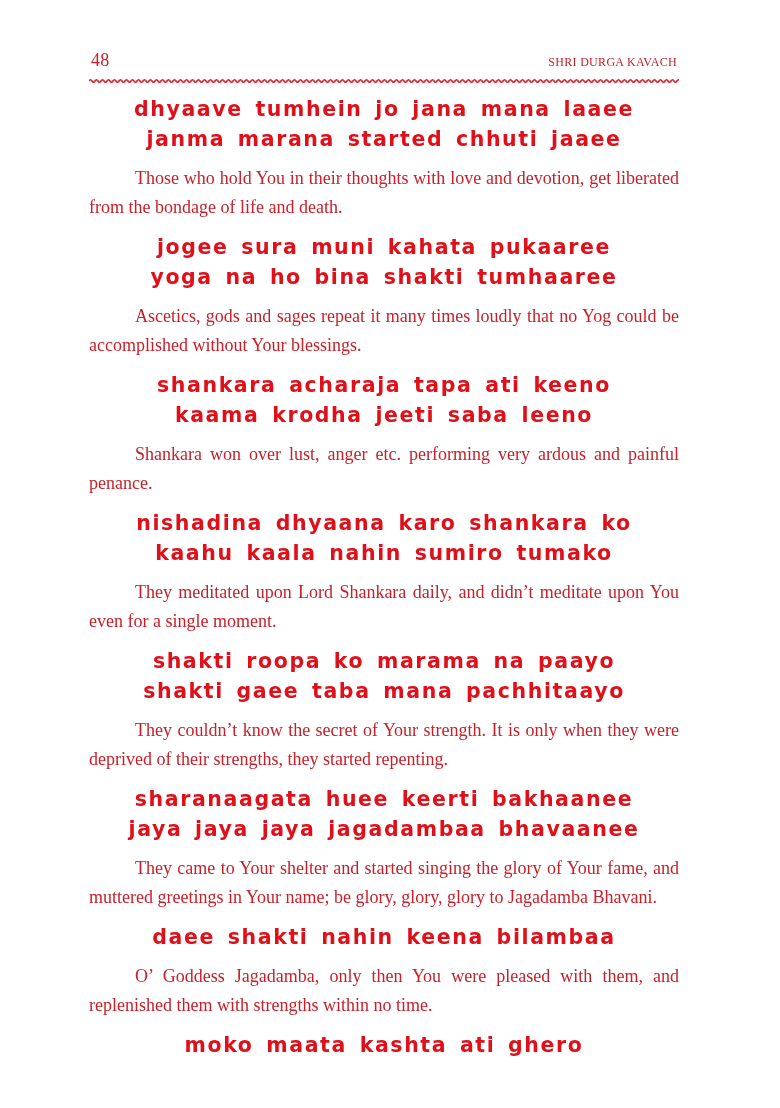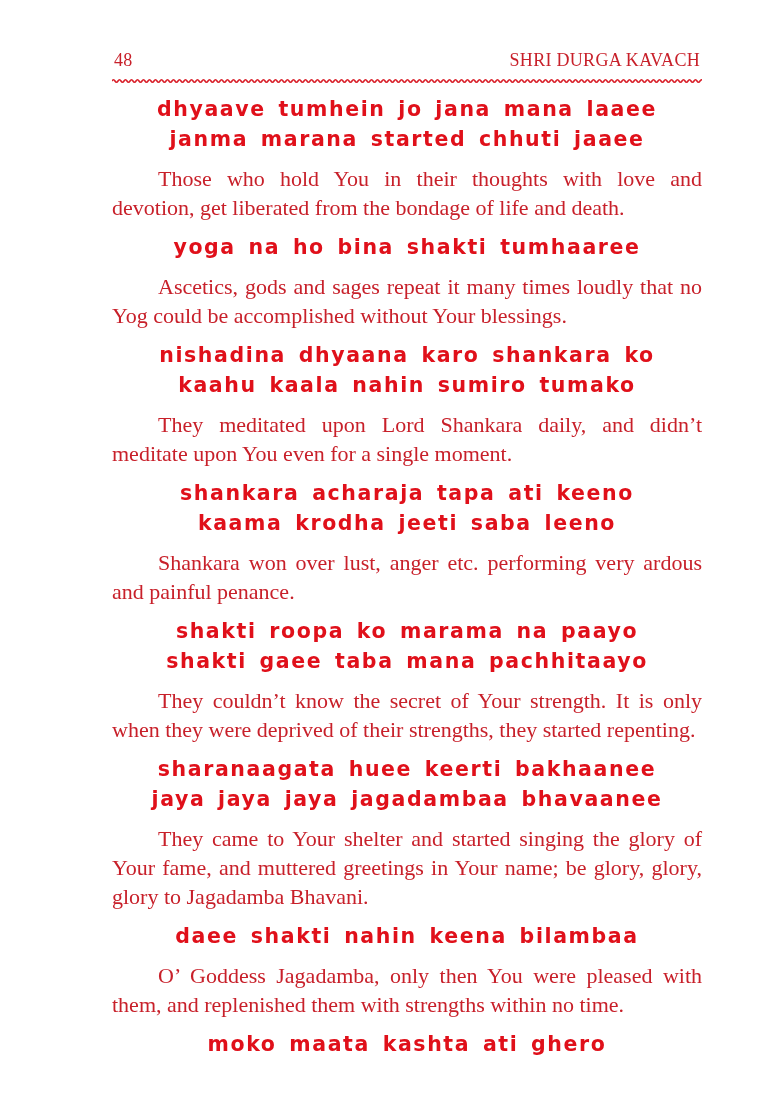--- a/index.html
+++ b/index.html
@@ -8,37 +8,37 @@
       background: #ffffff;
     }
     body {
       width: 780px;
       height: 1108px;
       position: relative;
       overflow: hidden;
     }
     .page {
       position: absolute;
-      left: 112px;
+      left: 89px;
       top: 50px;
       width: 590px;
     }
     .running-head {
       display: flex;
       justify-content: space-between;
       align-items: baseline;
       font-family: "Liberation Serif", "DejaVu Serif", serif;
       color: #c8202a;
       font-size: 19px;
       letter-spacing: 0.2px;
       padding: 0 2px;
       height: 26px;
     }
     .page-number { font-size: 18px; }
-    .running-title { font-size: 18px; letter-spacing: 0.3px; }
+    .running-title { font-size: 12px; letter-spacing: 0.3px; }
     .rule {
       height: 6px;
       margin-top: 2px;
       margin-bottom: 8px;
     }
     .rule svg { display: block; }
     .verse {
       text-align: center;
       font-family: "DejaVu Sans", "Liberation Sans", sans-serif;
       font-weight: bold;
@@ -46,21 +46,21 @@
       font-size: 20.5px;
       line-height: 30px;
       letter-spacing: 1.6px;
       word-spacing: 4px;
       margin: 10px;
     }
     .verse-line { display: block; }
     .translation {
       font-family: "Liberation Serif", "DejaVu Serif", serif;
       color: #c8202a;
-      font-size: 22px;
+      font-size: 18px;
       line-height: 29px;
       text-align: justify;
       text-indent: 46px;
       margin: 0 0 8px 0;
     }
     .stanza { margin-bottom: 2px; }
   </style>
 </head>
 <body>
 
@@ -78,39 +78,40 @@
   <div class="stanza">
     <p class="verse">
       <span class="verse-line">dhyaave tumhein jo jana mana laaee</span>
       <span class="verse-line">janma marana started chhuti jaaee</span>
     </p>
     <p class="translation">Those who hold You in their thoughts with love and devotion, get liberated from the bondage of life and death.</p>
   </div>
 
   <div class="stanza">
     <p class="verse">
+      <span class="verse-line">jogee sura muni kahata pukaaree</span>
       <span class="verse-line">yoga na ho bina shakti tumhaaree</span>
     </p>
     <p class="translation">Ascetics, gods and sages repeat it many times loudly that no Yog could be accomplished without Your blessings.</p>
+  </div>
+
+  <div class="stanza">
+    <p class="verse">
+      <span class="verse-line">shankara acharaja tapa ati keeno</span>
+      <span class="verse-line">kaama krodha jeeti saba leeno</span>
+    </p>
+    <p class="translation">Shankara won over lust, anger etc. performing very ardous and painful penance.</p>
   </div>
 
   <div class="stanza">
     <p class="verse">
       <span class="verse-line">nishadina dhyaana karo shankara ko</span>
       <span class="verse-line">kaahu kaala nahin sumiro tumako</span>
     </p>
     <p class="translation">They meditated upon Lord Shankara daily, and didn’t meditate upon You even for a single moment.</p>
-  </div>
-
-  <div class="stanza">
-    <p class="verse">
-      <span class="verse-line">shankara acharaja tapa ati keeno</span>
-      <span class="verse-line">kaama krodha jeeti saba leeno</span>
-    </p>
-    <p class="translation">Shankara won over lust, anger etc. performing very ardous and painful penance.</p>
   </div>
 
   <div class="stanza">
     <p class="verse">
       <span class="verse-line">shakti roopa ko marama na paayo</span>
       <span class="verse-line">shakti gaee taba mana pachhitaayo</span>
     </p>
     <p class="translation">They couldn’t know the secret of Your strength. It is only when they were deprived of their strengths, they started repenting.</p>
   </div>
 

